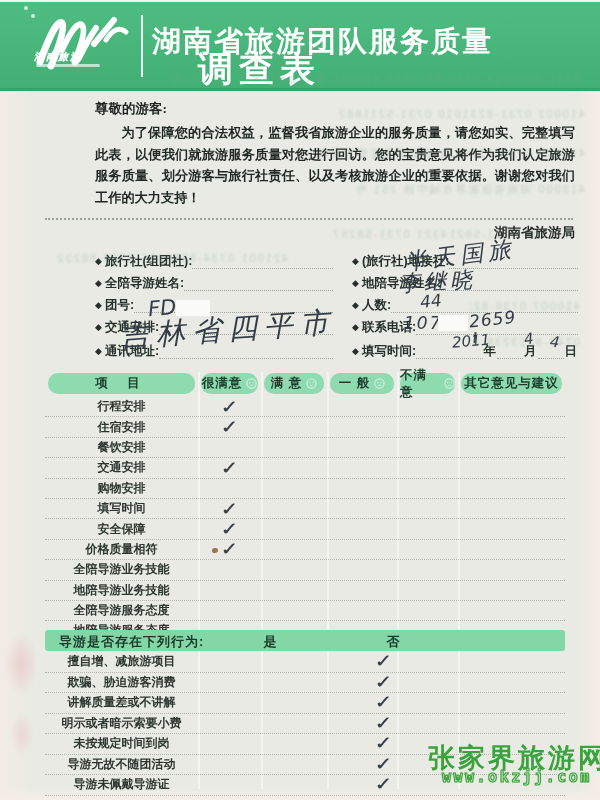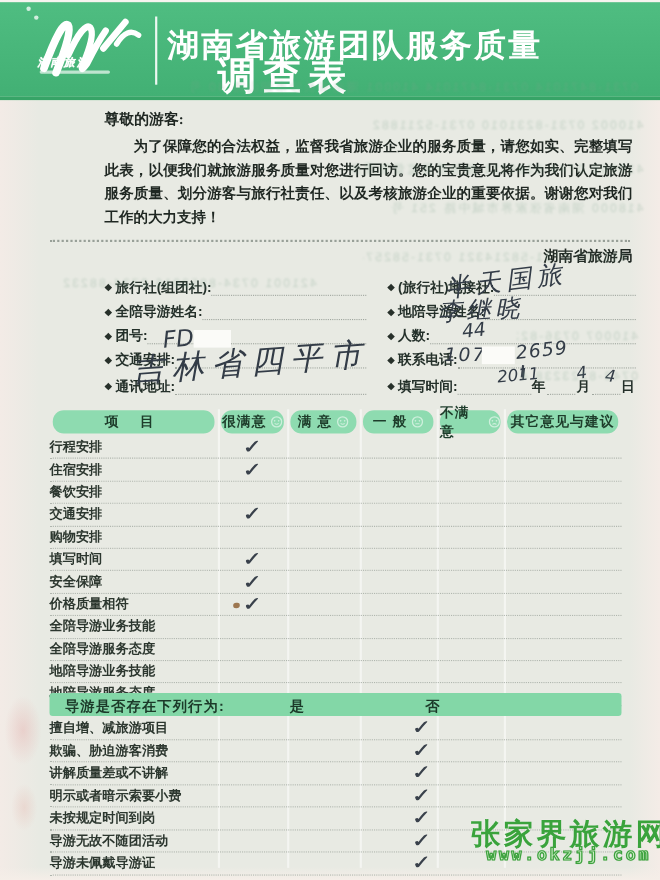--- a/index.html
+++ b/index.html
@@ -43,21 +43,21 @@
   .hw{position:absolute;color:#333c47;font-style:italic;font-family:"DejaVu Sans",sans-serif;white-space:nowrap;}
   .patch{position:absolute;background:#fbfbf8;}
 
   
   .thead{position:absolute;left:45px;top:372px;width:520px;display:grid;grid-template-columns:153px 63px 66px 70px 61px 107px;}
   .pill{margin:1px 3px;height:21px;background:#8edbb0;border-radius:10px;display:flex;align-items:center;justify-content:center;gap:4px;font-weight:bold;font-size:12.5px;color:#1e3d2b;letter-spacing:1px;}
   .pill-wide{letter-spacing:8px;}
   .smiley{width:11px;height:11px;flex:none;opacity:.85;}
   .tbody{position:absolute;left:45px;top:397px;width:520px;}
   .trow{display:grid;grid-template-columns:153px 63px 66px 70px 61px 107px;height:19.4px;border-bottom:1px dotted #b0b6ae;align-items:center;}
-  .c0{text-align:left;font-size:12px;font-weight:bold;color:#2c372f;}
+  .c0{text-align:center;font-size:12px;font-weight:bold;color:#2c372f;}
   .cc{text-align:center;}
   .chk{font-size:15px;font-weight:700;color:#39414b;display:inline-block;transform:rotate(-8deg) skewX(-8deg) scaleX(1.35);font-style:normal;}
   .vsep{position:absolute;top:372px;height:417px;width:2px;background:rgba(255,255,255,.5);}
 
   
   .band{position:absolute;left:45px;top:630px;width:520px;height:21px;background:#83d7a7;border-radius:3px;}
   .band-title{position:absolute;left:14px;top:3px;font-size:13px;font-weight:bold;color:#1c3a29;letter-spacing:1px;}
   .band-yes{position:absolute;left:205px;top:3px;width:40px;text-align:center;font-size:13px;font-weight:bold;color:#1c3a29;}
   .band-no{position:absolute;left:328px;top:3px;width:40px;text-align:center;font-size:13px;font-weight:bold;color:#1c3a29;}
   .bbody{position:absolute;left:45px;top:652px;width:520px;}
@@ -299,29 +299,29 @@
       </div>
       <div class="trow">
         <div class="c0">全陪导游业务技能</div>
         <div class="cc"></div>
         <div class="cc"></div>
         <div class="cc"></div>
         <div class="cc"></div>
         <div class="cc"></div>
       </div>
       <div class="trow">
+        <div class="c0">地陪导游业务技能</div>
+        <div class="cc"></div>
+        <div class="cc"></div>
+        <div class="cc"></div>
+        <div class="cc"></div>
+        <div class="cc"></div>
+      </div>
+      <div class="trow">
         <div class="c0">全陪导游服务态度</div>
-        <div class="cc"></div>
-        <div class="cc"></div>
-        <div class="cc"></div>
-        <div class="cc"></div>
-        <div class="cc"></div>
-      </div>
-      <div class="trow">
-        <div class="c0">地陪导游业务技能</div>
         <div class="cc"></div>
         <div class="cc"></div>
         <div class="cc"></div>
         <div class="cc"></div>
         <div class="cc"></div>
       </div>
       <div class="trow">
         <div class="c0">地陪导游服务态度</div>
         <div class="cc"></div>
         <div class="cc"></div>

